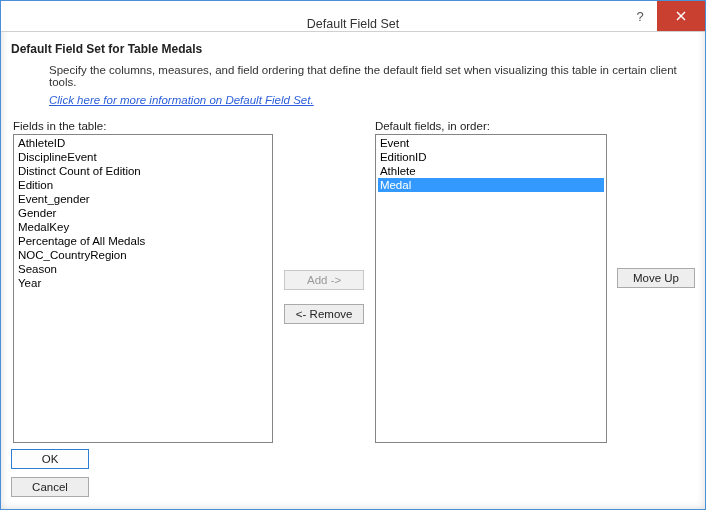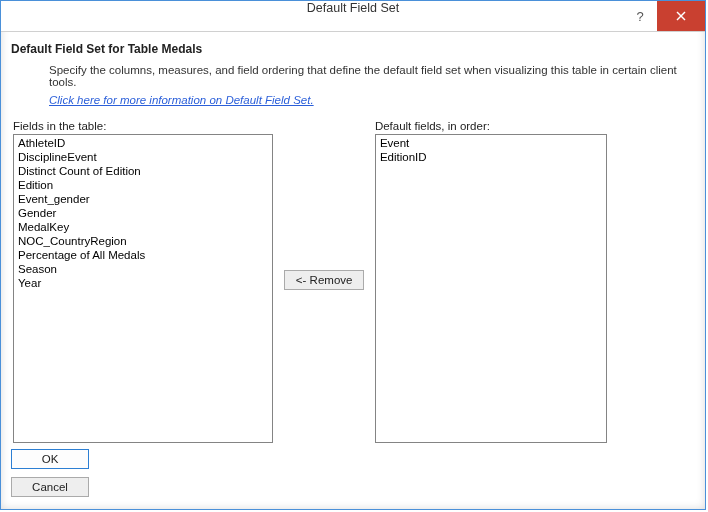--- a/index.html
+++ b/index.html
@@ -16,21 +16,21 @@
     box-sizing: border-box;
     display: flex;
     flex-direction: column;
     box-shadow: 0 0 8px rgba(0,0,0,0.15) inset;
   }
   .titlebar {
     height: 30px;
     background: #fff;
     border-bottom: 1px solid #d0d0d0;
     display: flex;
-    align-items: flex-start;
+    align-items: flex-end;
     position: relative;
   }
   .titlebar .title {
     margin: 0 auto;
     font-size: 12.5px;
     color: #333;
   }
   .titlebar .controls {
     position: absolute;
     right: 0; top: 0;
@@ -177,40 +177,44 @@
       <div class="col left">
         <div class="clabel">Fields in the table:</div>
         <div class="listbox" id="left-list">
             <div class="item">AthleteID</div>
             <div class="item">DisciplineEvent</div>
             <div class="item">Distinct Count of Edition</div>
             <div class="item">Edition</div>
             <div class="item">Event_gender</div>
             <div class="item">Gender</div>
             <div class="item">MedalKey</div>
+            <div class="item">Percentage of All Medals</div>
             <div class="item">NOC_CountryRegion</div>
-            <div class="item">Percentage of All Medals</div>
             <div class="item">Season</div>
             <div class="item">Year</div>
           </div>
       </div>
 
       <div class="col mid">
+        <button class="btn" disabled="">Add -&gt;</button>
         <button class="btn">&lt;- Remove</button>
       </div>
 
       <div class="col right">
         <div class="clabel">Default fields, in order:</div>
         <div class="listbox" id="right-list">
             <div class="item">Event</div>
             <div class="item">EditionID</div>
+            <div class="item">Athlete</div>
+            <div class="item selected">Medal</div>
           </div>
       </div>
 
       <div class="col far">
+        <button class="btn">Move Up</button>
       </div>
     </div>
 
     <div class="footer">
       <button class="btn ok">OK</button>
       <button class="btn">Cancel</button>
     </div>
   </div>
 </div>
 

